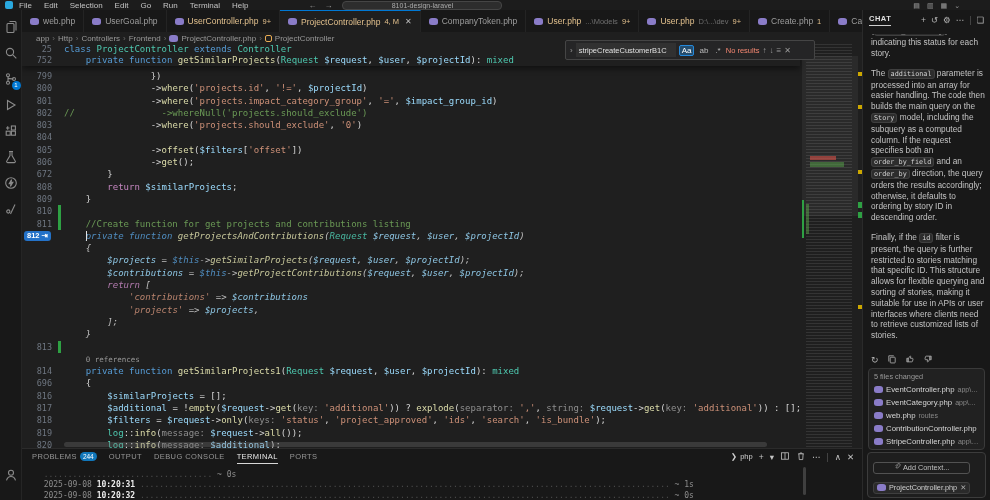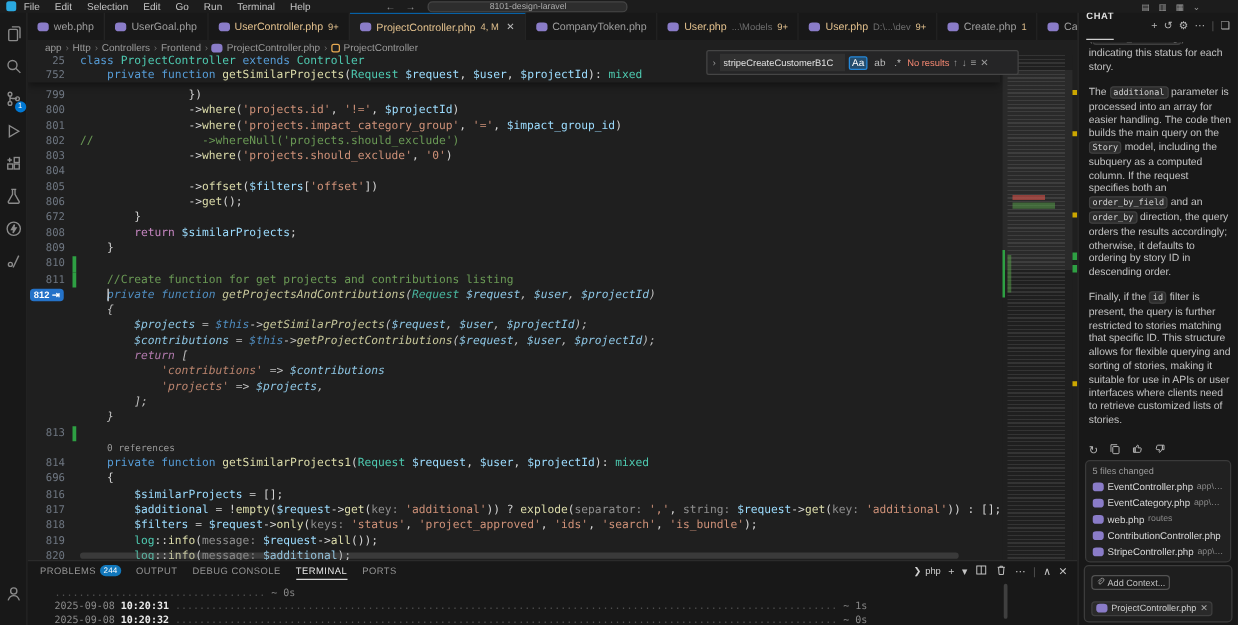--- a/index.html
+++ b/index.html
@@ -84,34 +84,34 @@
   #panelactions svg{width:10px;height:10px;stroke:#c5c5c5;fill:none;stroke-width:1.1}
   .pa-shell{display:flex;gap:3px;align-items:center;font-size:7.5px;color:#d0d0d0}
   .pa-div{color:#555}
   #termout{position:absolute;left:12px;right:20px;top:21px;bottom:0;font-family:"DejaVu Sans Mono","Liberation Mono",monospace;font-size:8px;line-height:10.4px;white-space:pre;overflow:hidden}
   .tt-dots{color:#4e4e4e}.tt-date{color:#8c8c8c}.tt-time{color:#ececec;font-weight:bold}.tt-dim{color:#8c8c8c}
   #termscroll{position:absolute;right:56px;top:18px;width:3px;height:28px;background:#3f3f3f;border-radius:2px}
 
   
   #chat{position:absolute;left:862px;top:10px;width:128px;height:490px;background:#181818;border-left:1px solid #2a2a2a;z-index:20}
   #chatheader{height:20px;display:flex;align-items:center;padding:0 6px}
-  #chattitle{font-size:7.5px;font-weight:bold;letter-spacing:.5px;color:#e0e0e0;border-bottom:1px solid #cfcfcf;padding-bottom:14px}
+  #chattitle{font-size:7.5px;font-weight:bold;letter-spacing:.5px;color:#e0e0e0;border-bottom:1px solid #cfcfcf;padding-bottom:2px}
   #chatactions{margin-left:auto;display:flex;gap:5px;color:#b5b5b5;font-size:8.5px;align-items:center}
   #chatbody{position:absolute;top:24px;left:8px;right:5px;bottom:150px;overflow:hidden;display:flex;flex-direction:column;justify-content:flex-end;font-size:8.3px;line-height:10.8px;color:#c3c3c3}
   #chatbody p{margin-bottom:9px}
   .chip-code{font-family:"DejaVu Sans Mono",monospace;font-size:6.8px;background:#2d2d2d;border:1px solid #3f3f3f;border-radius:3px;padding:0 2px;color:#d2d2d2;white-space:nowrap}
   #feedback{position:absolute;left:8px;bottom:134px;display:flex;gap:8px;color:#b5b5b5;font-size:9px;align-items:center}
   #feedback svg{width:10px;height:10px;stroke:#b5b5b5;fill:none;stroke-width:1.1}
   #fileschanged{position:absolute;left:5px;right:5px;bottom:50px;height:82px;background:#212121;border:1px solid #3a3a3a;border-radius:4px;padding:3px 5px;overflow:hidden}
   #fc-header{color:#9a9a9a;font-size:7.3px;margin-bottom:2px}
   .fc-row{display:flex;align-items:center;gap:3px;height:13px;overflow:hidden;white-space:nowrap}
   .fc-name{color:#d6d6d6;font-size:7.8px}
   .fc-path{color:#8a8a8a;font-size:7px;overflow:hidden;text-overflow:ellipsis}
   #chatinput{position:absolute;left:4px;right:4px;bottom:2px;height:46px;border:1px solid #3c3c3c;border-radius:4px;background:#1e1e1e;padding:3px 5px;overflow:hidden}
-  #addcontext{display:inline-flex;align-items:flex-end;gap:2px;border:1px solid #525252;border-radius:3px;height:12px;padding:0 3px;color:#c0c0c0;font-size:7.3px}
+  #addcontext{display:inline-flex;align-items:center;gap:2px;border:1px solid #525252;border-radius:3px;height:12px;padding:0 20px;color:#c0c0c0;font-size:7.3px}
   #addcontext svg{width:7px;height:7px;stroke:#c0c0c0;fill:none;stroke-width:1.2}
   #chiprow{margin-top:3px}
   .ctx-chip{display:inline-flex;align-items:center;gap:3px;background:#2a2a2a;border:1px solid #3f3f3f;border-radius:3px;height:12px;padding:0 3px;color:#cfcfcf;font-size:7.3px}
   .ctx-chip .x{color:#aaa}
 </style>
 </head>
 <body>
 
 <div id="titlebar">
   <span class="vslogo"></span>

